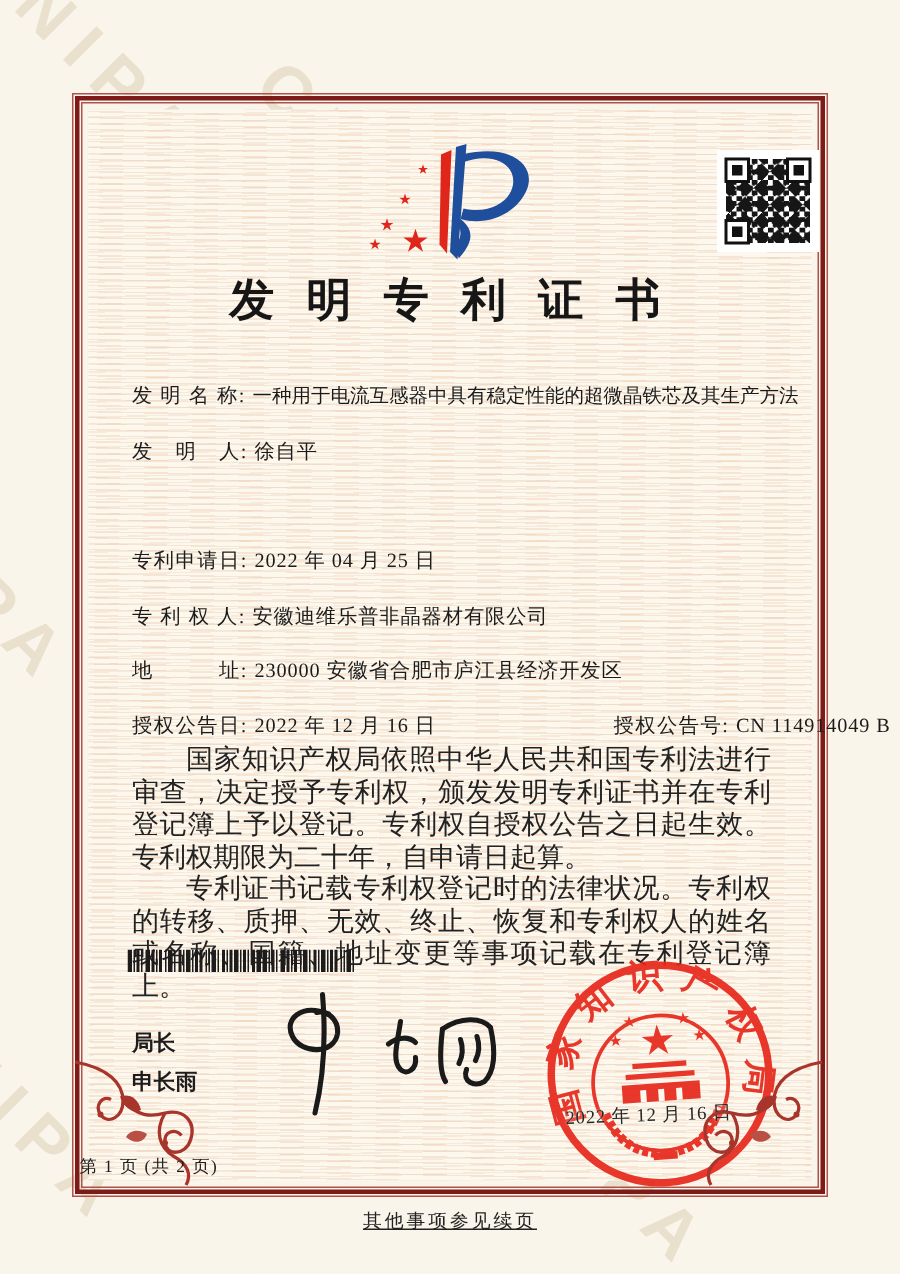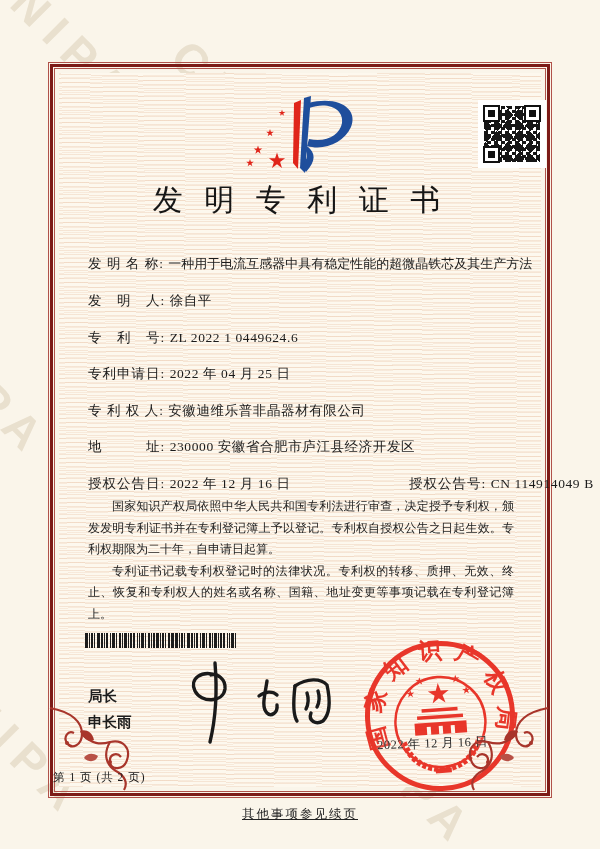--- a/index.html
+++ b/index.html
@@ -35,29 +35,29 @@
   .qr-pattern{position:absolute;inset:3px;
       background:
         repeating-conic-gradient(#161616 0 25%, transparent 0 50%),
         repeating-conic-gradient(from 45deg,#161616 0 25%, transparent 0 50%);
       background-size:7px 7px,11px 11px;background-position:0 0,2px 3px;}
   .qf{position:absolute;width:13px;height:13px;border:2.5px solid #111;background:#fff;}
   .qf::before{content:"";position:absolute;left:3px;top:3px;width:7px;height:7px;background:#111;}
   .qf-tl{left:2px;top:2px;} .qf-tr{right:2px;top:2px;} .qf-bl{left:2px;bottom:2px;}
 
   .title{position:absolute;left:53px;top:180px;width:494px;text-align:center;
-         font-size:30px;font-weight:400;letter-spacing:7px;color:#161616;}
+         font-size:30px;font-weight:700;letter-spacing:7px;color:#161616;}
 
   .row{position:absolute;left:88px;font-size:13.5px;white-space:nowrap;letter-spacing:0.6px;}
   .row .lbl{letter-spacing:1px;}
   .tight{letter-spacing:0;font-size:13px;}
   .grant-no{position:absolute;left:305px;top:0;margin-left:16px;}
 
   .paras{position:absolute;left:88px;top:496px;width:426px;text-align:justify;
-         font-size:12px;line-height:21.5px;color:#222;}
+         font-size:18px;line-height:21.5px;color:#222;}
   .paras p{margin:0;text-indent:2em;}
 
   .barcode{position:absolute;left:85px;top:633px;width:153px;height:15px;}
 
   .officer{position:absolute;left:88px;top:683px;
            font-family:"Liberation Sans","DejaVu Sans",sans-serif;font-size:14.5px;
            font-weight:600;color:#1d1d1d;line-height:26px;}
   .signature{position:absolute;left:175px;top:660px;width:160px;height:88px;}
 
   .seal{position:absolute;left:362px;top:638px;width:156px;height:156px;}
@@ -129,23 +129,20 @@
     <div class="qf qf-bl"></div>
   </div>
 
   <div class="title">发 明 专 利 证 书</div>
 
   <div class="row" style="top:255px">
     <span class="lbl">发 明 名 称: </span><span class="tight">一种用于电流互感器中具有稳定性能的超微晶铁芯及其生产方法</span>
   </div>
   <div class="row" style="top:292px">
     <span class="lbl">发　明　人: </span><span>徐自平</span>
-  </div>
-  <div class="row" style="top:329px">
-    <span class="lbl">专　利　号: </span><span>ZL 2022 1 0449624.6</span>
   </div>
   <div class="row" style="top:365px">
     <span class="lbl">专利申请日: </span><span>2022 年 04 月 25 日</span>
   </div>
   <div class="row" style="top:402px">
     <span class="lbl">专 利 权 人: </span><span>安徽迪维乐普非晶器材有限公司</span>
   </div>
   <div class="row" style="top:438px">
     <span class="lbl">地　　　址: </span><span>230000 安徽省合肥市庐江县经济开发区</span>
   </div>

